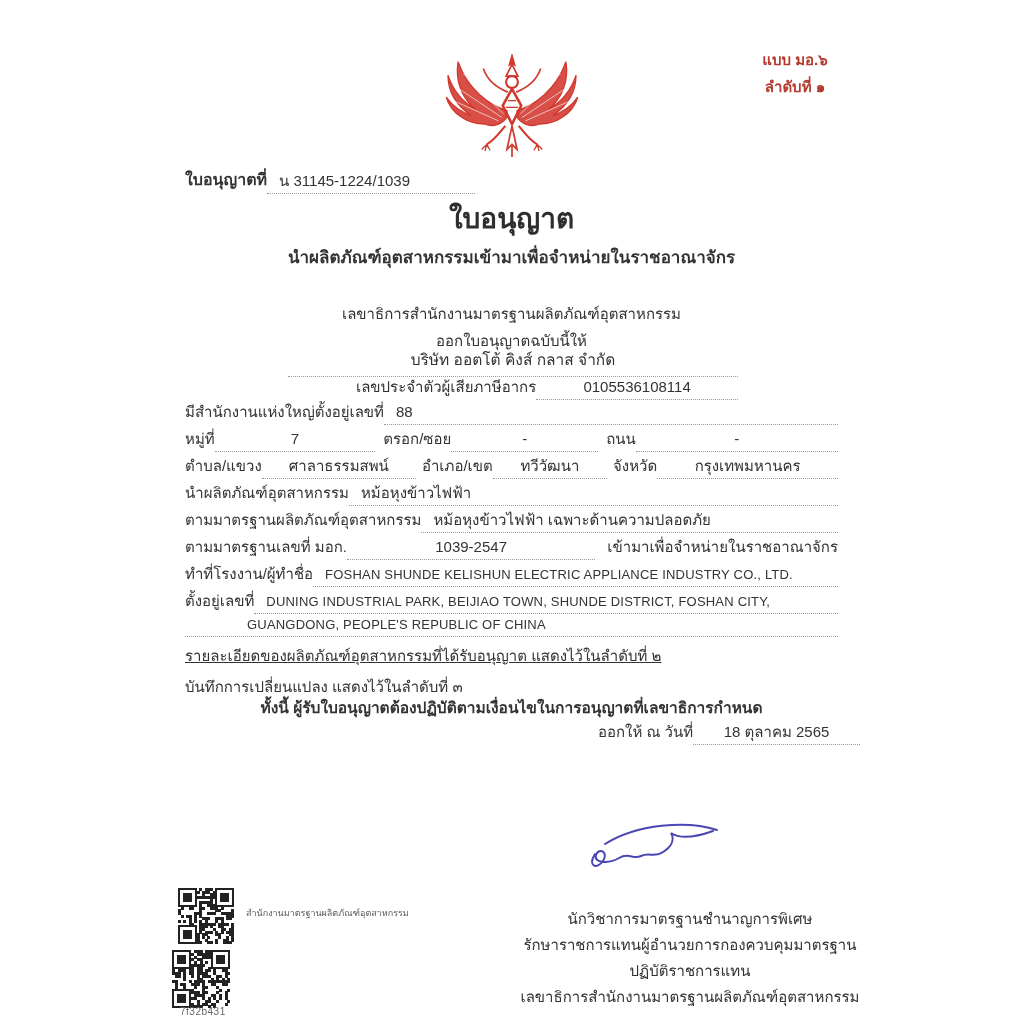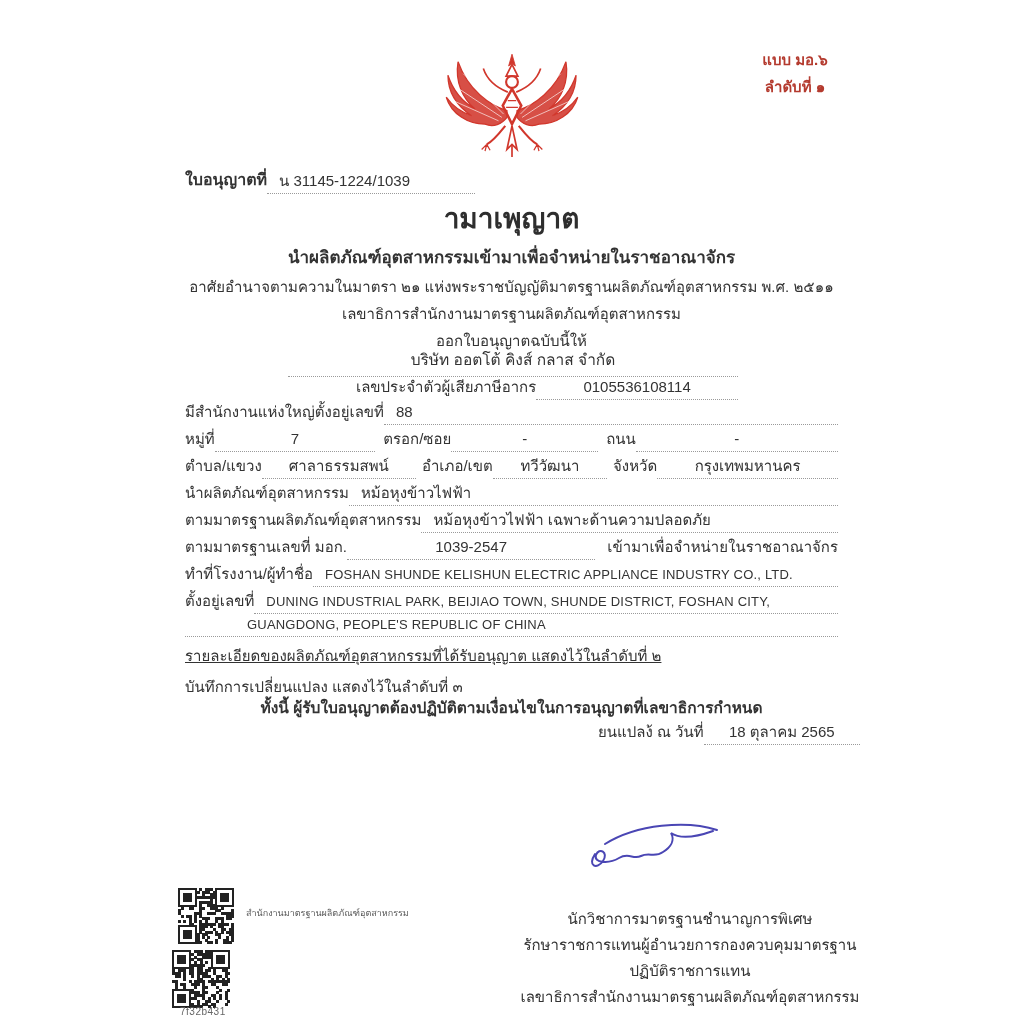--- a/index.html
+++ b/index.html
@@ -57,23 +57,22 @@
         <path d="M100,112 L100,127" stroke-width="2"></path>
       </g>
     </svg>
   </div>
 
   <div class="row" style="left:185px;top:170px;width:290px;">
     <span class="lbl bold" style="font-size:16px;">ใบอนุญาตที่</span>
     <span class="fill left">น 31145-1224/1039</span>
   </div>
 
-  <div class="abs center-line title" style="top:196px;">ามาเพุญาต</div>
+  <div class="abs center-line title" style="top:196px;">ใบอนุญาต</div>
   <div class="abs center-line subtitle" style="top:243px;">นำผลิตภัณฑ์อุตสาหกรรมเข้ามาเพื่อจำหน่ายในราชอาณาจักร</div>
-  <div class="abs center-line body-line" style="top:275px;">อาศัยอำนาจตามความในมาตรา ๒๑ แห่งพระราชบัญญัติมาตรฐานผลิตภัณฑ์อุตสาหกรรม พ.ศ. ๒๕๑๑</div>
   <div class="abs center-line body-line" style="top:302px;">เลขาธิการสำนักงานมาตรฐานผลิตภัณฑ์อุตสาหกรรม</div>
   <div class="abs underline-box" style="left:288px;top:347px;width:450px;text-align:center;font-size:15.5px;padding-bottom:4px;">บริษัท ออตโต้ คิงส์ กลาส จำกัด</div>
 
   <div class="abs center-line body-line" style="top:329px;">ออกใบอนุญาตฉบับนี้ให้</div>
 
   <div class="row" style="left:288px;top:377px;width:450px;">
     <span class="lbl" style="margin-left:68px;">เลขประจำตัวผู้เสียภาษีอากร</span>
     <span class="fill">0105536108114</span>
   </div>
 
@@ -128,21 +127,21 @@
 
   <div class="row" style="left:185px;top:617px;width:653px;">
     <span class="fill left en" style="padding-left:62px;">GUANGDONG,  PEOPLE'S REPUBLIC OF CHINA</span>
   </div>
 
   <div class="abs body-line" style="left:185px;top:644px;text-decoration:underline;">รายละเอียดของผลิตภัณฑ์อุตสาหกรรมที่ได้รับอนุญาต แสดงไว้ในลำดับที่ ๒</div>
   <div class="abs body-line" style="left:185px;top:675px;">บันทึกการเปลี่ยนแปลง แสดงไว้ในลำดับที่ ๓</div>
   <div class="abs center-line bold" style="top:695px;font-size:15.5px;">ทั้งนี้ ผู้รับใบอนุญาตต้องปฏิบัติตามเงื่อนไขในการอนุญาตที่เลขาธิการกำหนด</div>
 
   <div class="row" style="left:598px;top:722px;width:262px;">
-    <span class="lbl">ยนแปลง้ ณ วันที่</span>
+    <span class="lbl">ออกให้ ณ วันที่</span>
     <span class="fill">18 ตุลาคม 2565</span>
   </div>
 
   <div class="abs" style="left:575px;top:814px;width:150px;height:60px;">
     <svg viewBox="0 0 150 60" width="150" height="60">
       <g fill="none" stroke="#4a46b4" stroke-width="2" stroke-linecap="round">
         <path d="M30,30 C62,10 112,6 142,16"></path>
         <path d="M20,40 C12,52 22,56 28,47 C34,38 24,33 21,41 C18,49 34,50 44,44 C54,38 58,46 66,42 C74,38 80,44 88,38 C96,33 100,26 96,19 C106,26 124,22 138,17"></path>
       </g>
     </svg>

